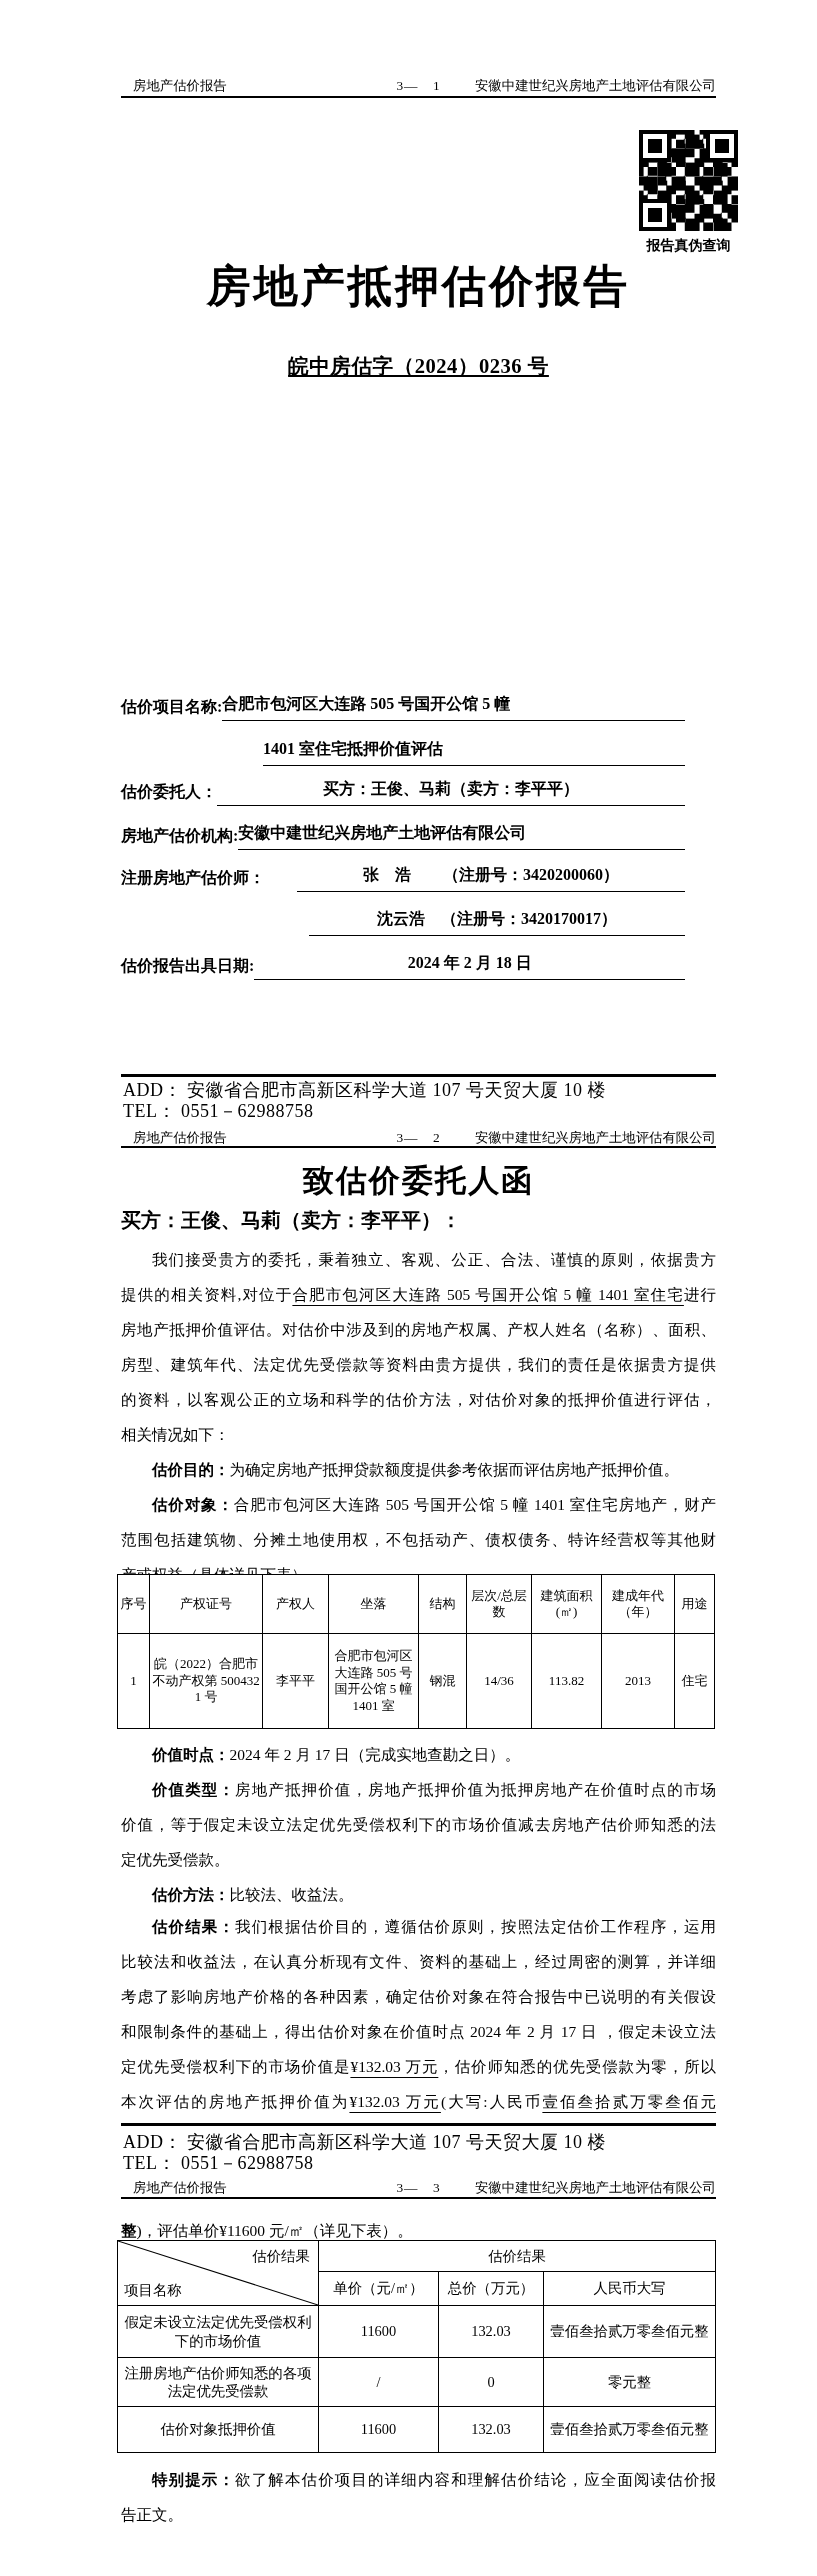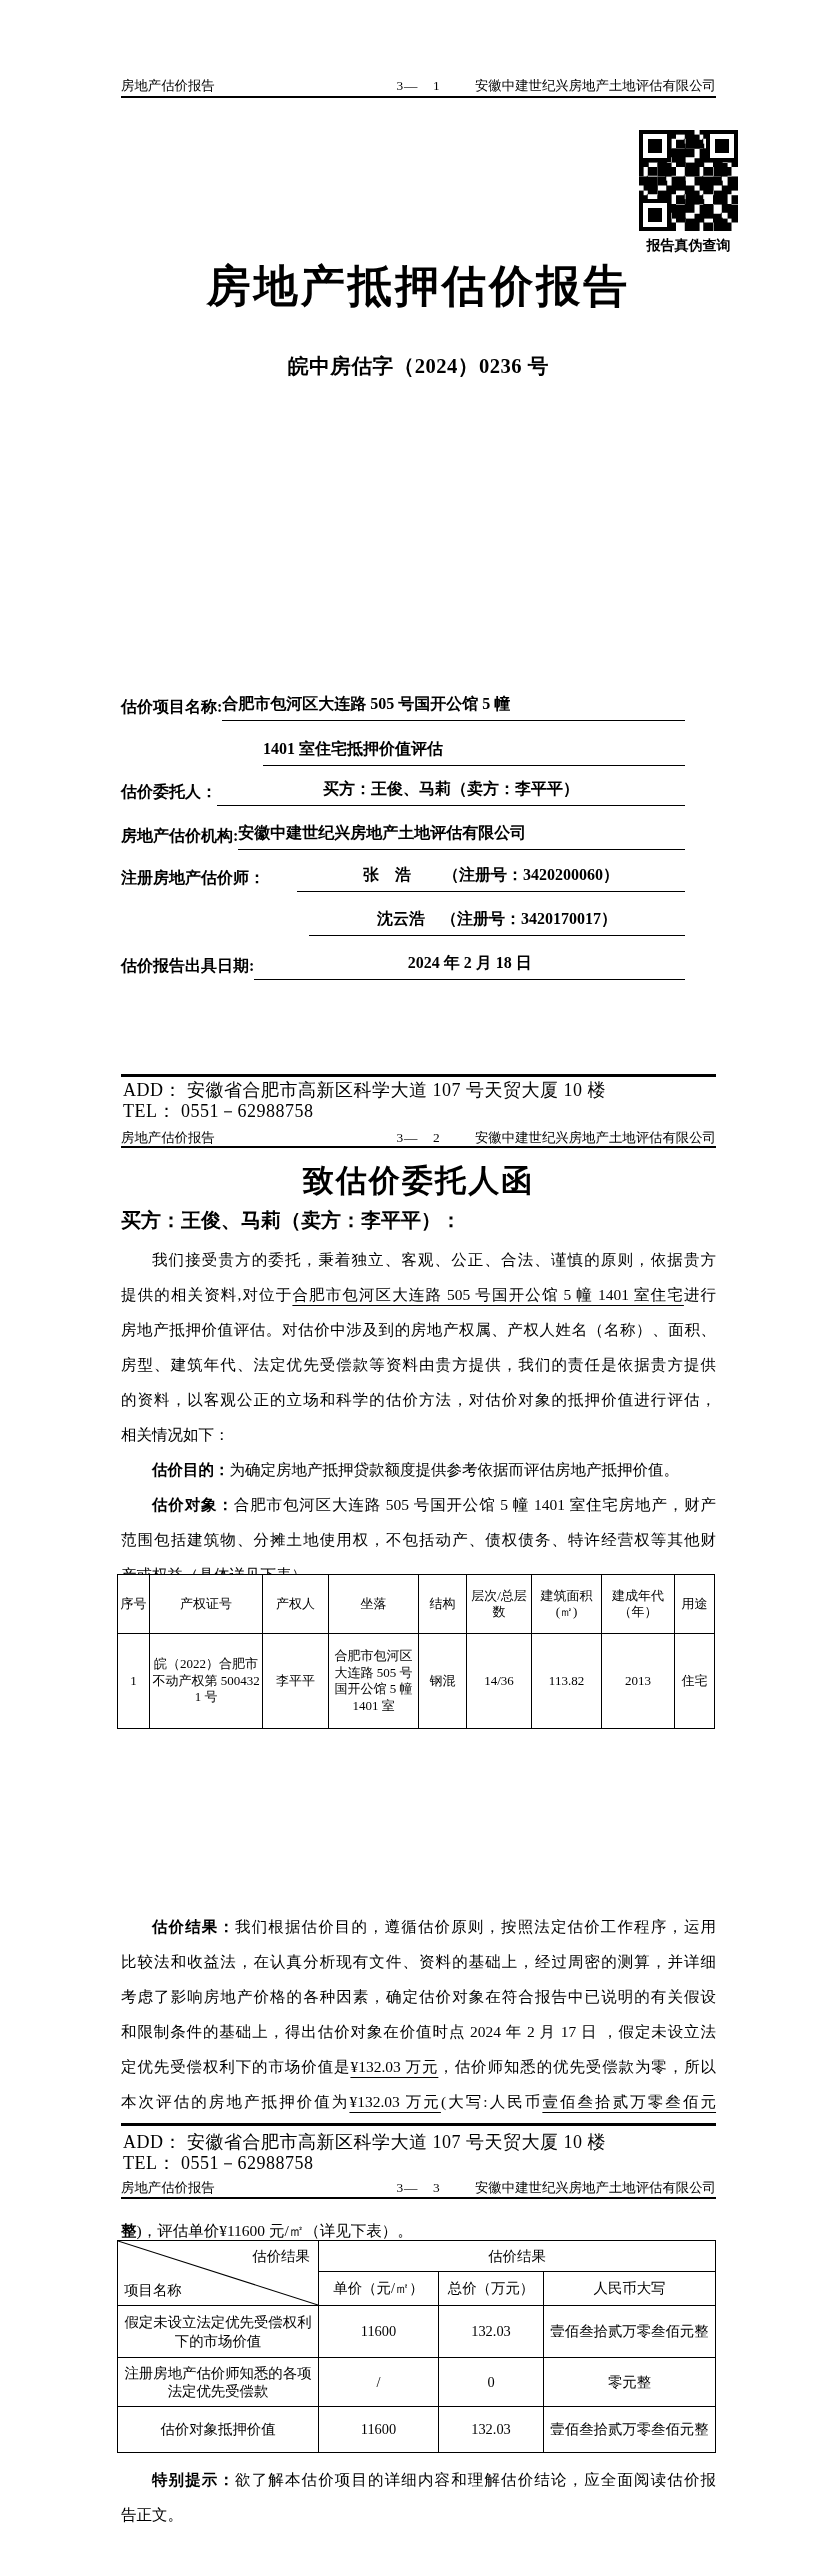--- a/index.html
+++ b/index.html
@@ -11,21 +11,21 @@
     color:#000;
     font-family:"Liberation Serif","DejaVu Serif",serif;
     overflow:hidden;
   }
 
   
   .phead{
     position:absolute;left:121px;width:595px;height:17.5px;
     font-size:13.4px;line-height:17.5px;color:#000;
   }
-  .phead .hl{position:absolute;left:0;top:0;font-family:Liberation Serif, serif;}
+  .phead .hl{position:absolute;left:12px;top:0;font-family:Liberation Serif, serif;}
   .phead .hc{position:absolute;left:50%;top:0;transform:translateX(-50%);letter-spacing:1px;}
   .phead .hr{position:absolute;right:0;top:0;}
   .hrule{position:absolute;left:121px;width:595px;height:2.1px;background:#000;}
 
   
   .frule{position:absolute;left:121px;width:595px;height:2.6px;background:#000;}
   .ftext{position:absolute;left:123px;font-size:18px;line-height:17.5px;letter-spacing:0.5px;}
 
   
   .qr{
@@ -44,21 +44,21 @@
     text-align:center;font-size:14px;font-weight:bold;
   }
 
   
   .doc-title{
     position:absolute;left:121px;top:257px;width:595px;
     text-align:center;font-size:44px;font-weight:bold;letter-spacing:3.1px;white-space:nowrap;
   }
   .report-no{
     position:absolute;left:121px;top:352px;width:595px;
-    text-align:center;font-size:20.6px;font-weight:600;letter-spacing:0.5px;
+    text-align:center;font-size:20.6px;font-weight:600;letter-spacing:0.5px;text-decoration:underline;
   }
   .frow{
     position:absolute;left:121px;width:564px;
     display:flex;align-items:flex-end;
     font-size:16px;font-weight:bold;line-height:28px;white-space:nowrap;
   }
   .frow .flabel{flex:none;}
   .frow .fval{
     flex:1;border-bottom:1.5px solid #000;text-align:center;
     padding-bottom:2.1px;overflow:hidden;
@@ -212,20 +212,27 @@
       <td>合肥市包河区大连路 505 号国开公馆 5 幢 1401 室</td>
       <td>钢混</td>
       <td>14/36</td>
       <td>113.82</td>
       <td>2013</td>
       <td>住宅</td>
     </tr>
   </tbody>
     </table>
 
+  <div class="para" style="top:1738px;line-height:34px;">
+    <p class="ind"><span class="blabel">价值时点：</span><span>2024 年 2 月 17 日（完成实地查勘之日）。</span></p>
+    <p class="fill ind"><span class="blabel">价值类型：</span><span>房地产抵押价值，房地产抵押价值为抵押房地产在价值时点的市场</span></p>
+    <p class="fill">价值，等于假定未设立法定优先受偿权利下的市场价值减去房地产估价师知悉的法</p>
+    <p>定优先受偿款。</p>
+    <p class="ind"><span class="blabel">估价方法：</span><span>比较法、收益法。</span></p>
+  </div>
 
   <div class="para" style="top:1910px;line-height:34px;">
     <p class="fill ind"><span class="blabel">估价结果：</span><span>我们根据估价目的，遵循估价原则，按照法定估价工作程序，运用</span></p>
     <p class="fill">比较法和收益法，在认真分析现有文件、资料的基础上，经过周密的测算，并详细</p>
     <p class="fill">考虑了影响房地产价格的各种因素，确定估价对象在符合报告中已说明的有关假设</p>
     <p class="fill">和限制条件的基础上，得出估价对象在价值时点 2024 年 2 月 17 日 ，假定未设立法</p>
     <p class="fill"><span>定优先受偿权利下的市场价值是</span><span class="u">¥132.03 万元</span><span>，估价师知悉的优先受偿款为零，所以</span></p>
     <p class="fill"><span>本次评估的房地产抵押价值为</span><span class="u">¥132.03 万元</span><span>(大写:人民币</span><span class="u">壹佰叁拾贰万零叁佰元</span></p>
   </div>
 

